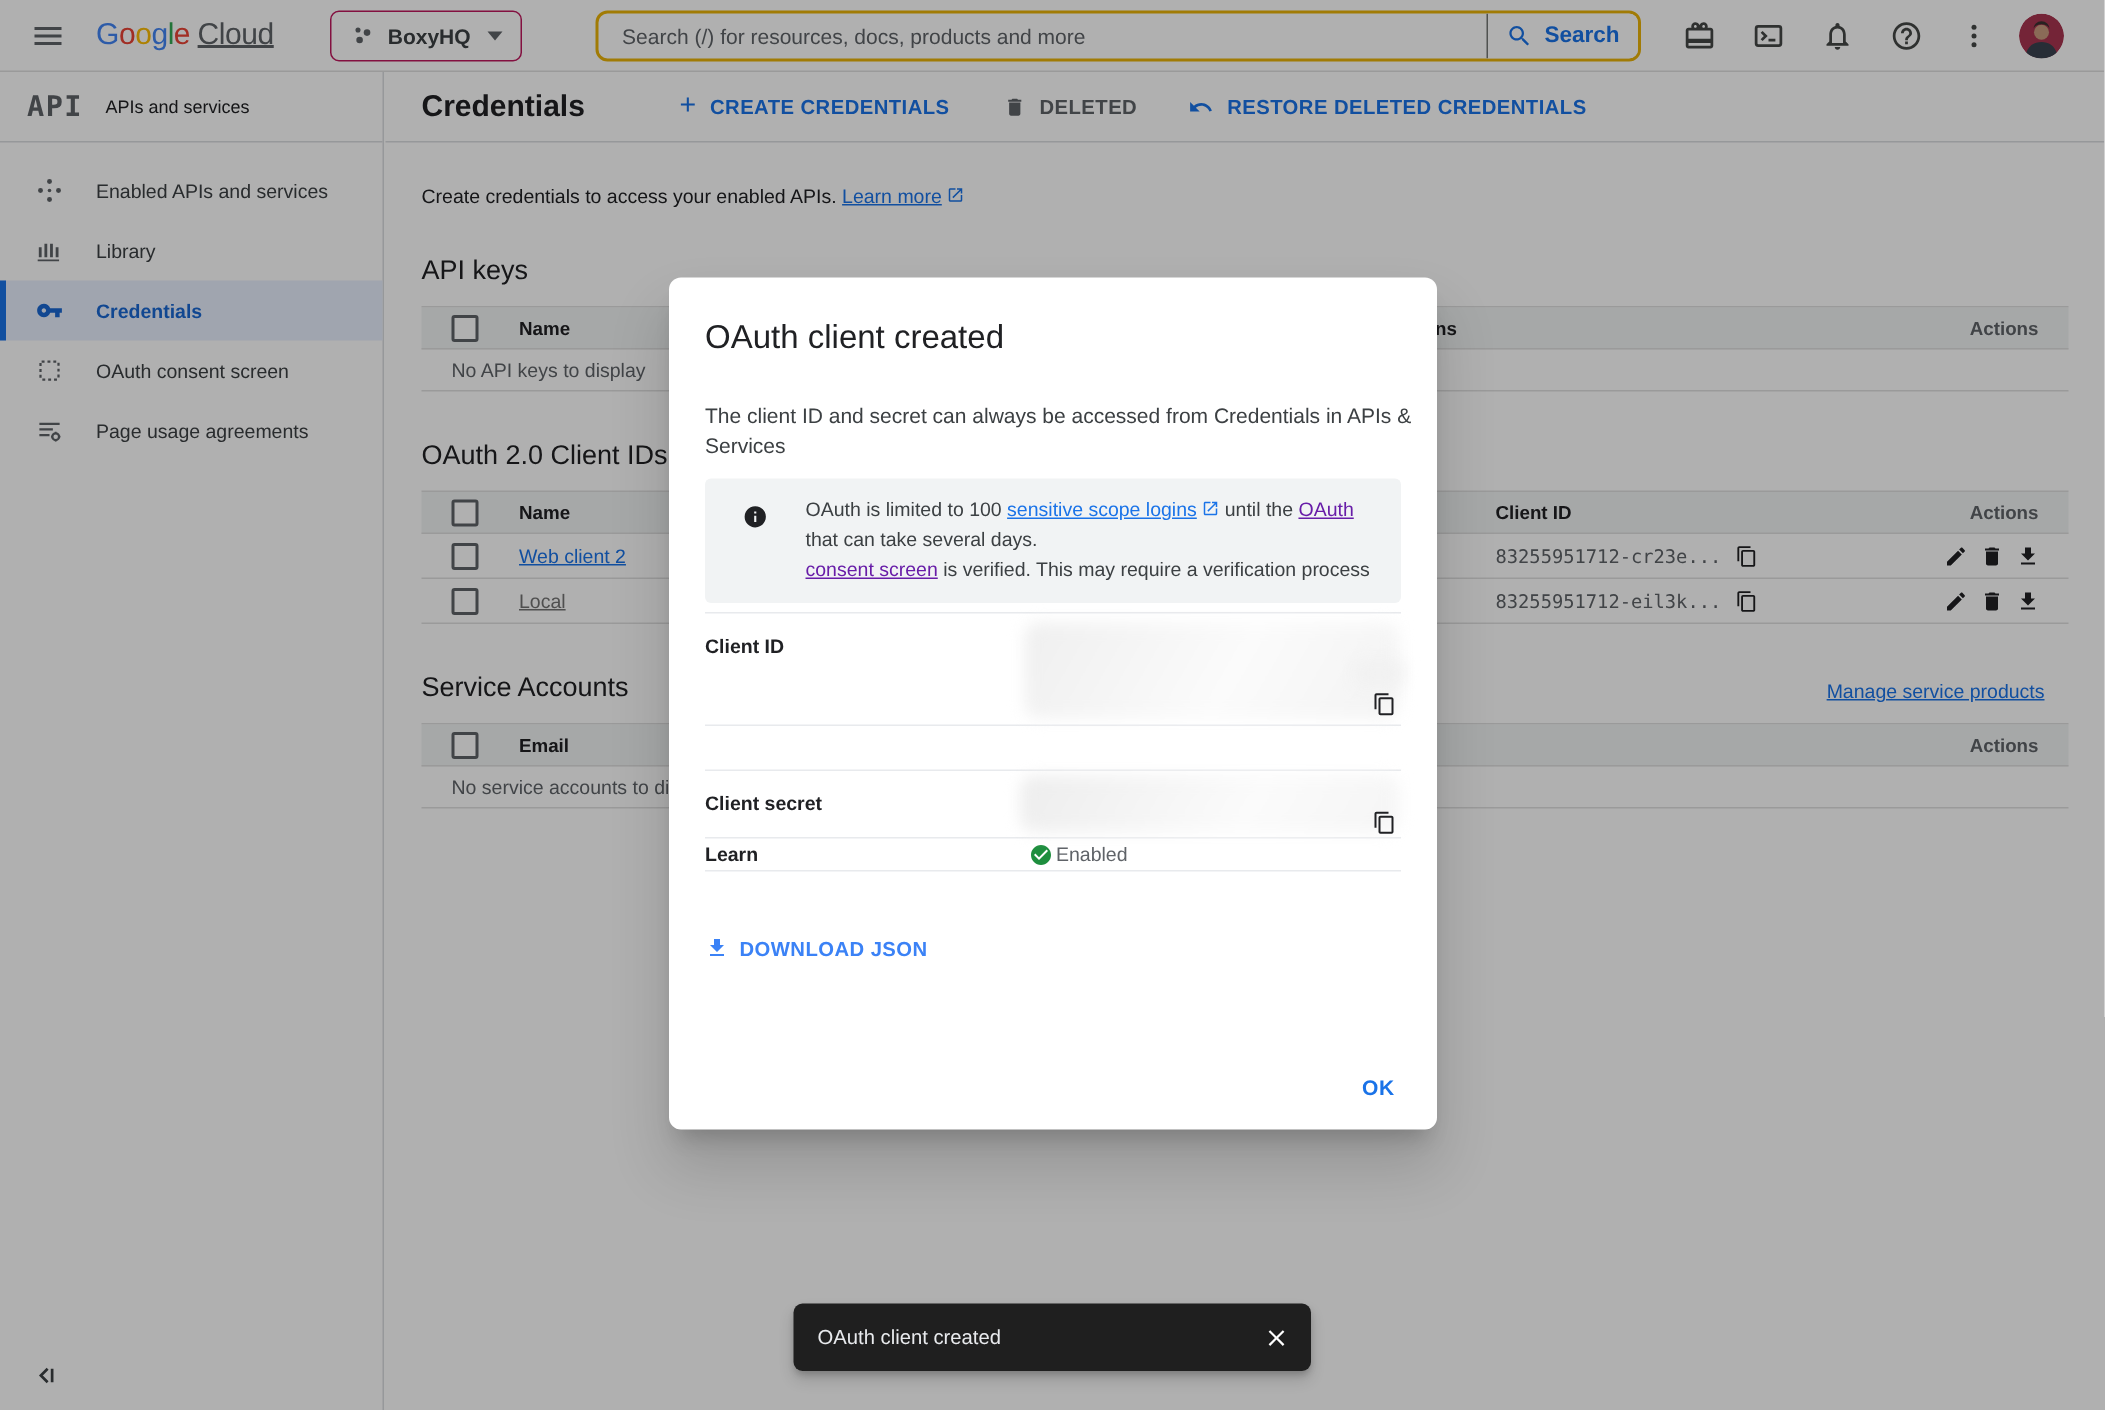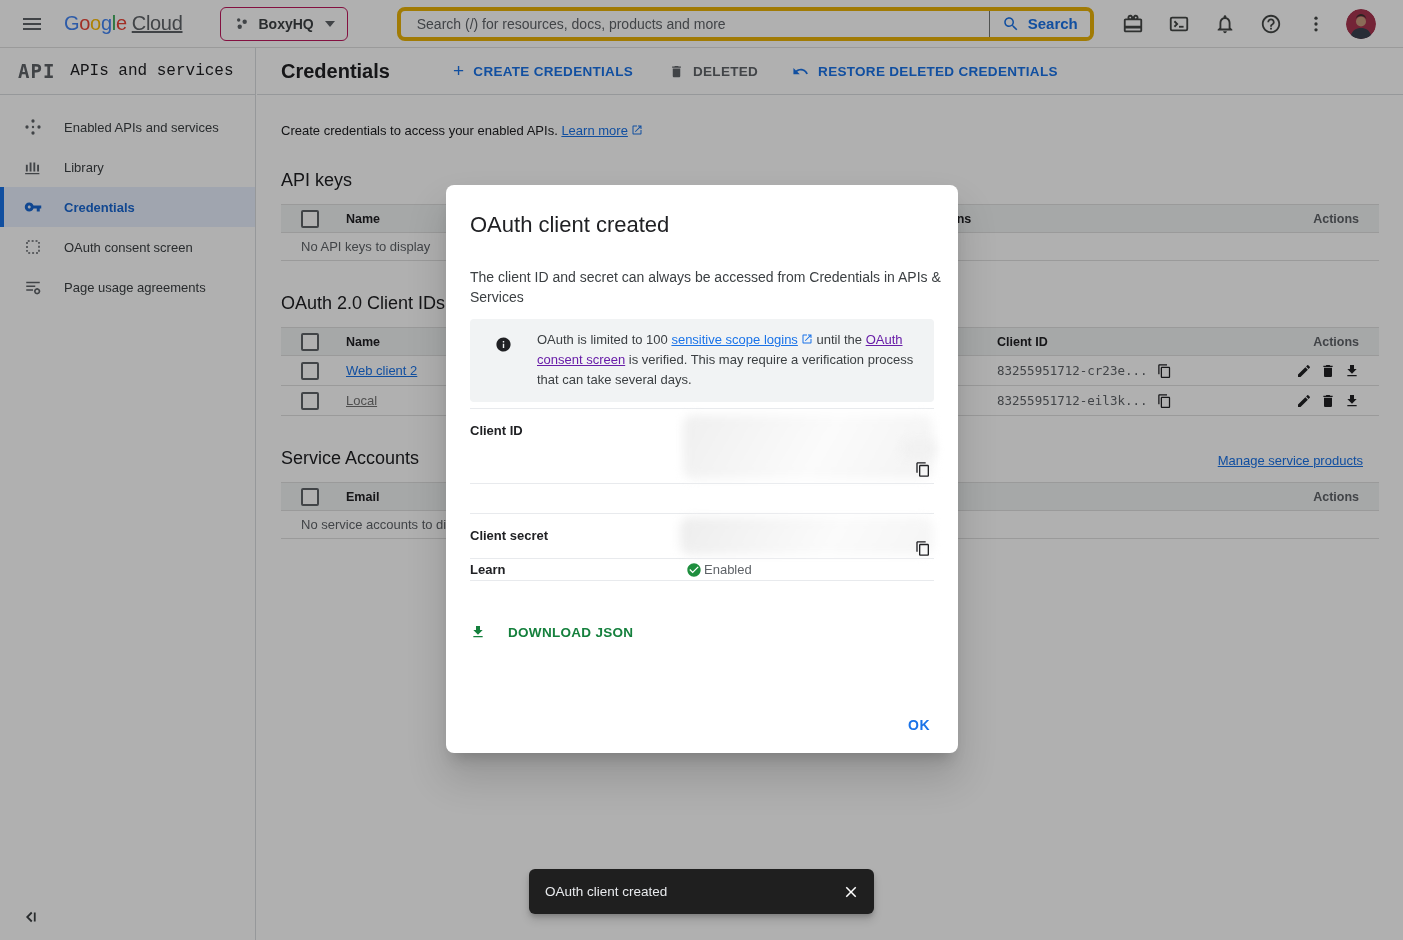--- a/index.html
+++ b/index.html
@@ -11,40 +11,40 @@
   .topbar { position:absolute; top:0; left:0; width:1403px; height:48px; background:#fff;
             border-bottom:1px solid #e0e0e0; display:flex; align-items:center; z-index:1; }
   .hamburger { margin-left:20px; width:24px; height:24px; color:#5f6368; background:none; border:none; cursor:pointer; }
   .logo { margin-left:20px; font-size:20px; letter-spacing:-0.3px; display:flex; align-items:baseline; white-space:pre; }
   .logo .cloud { color:#5f6368; margin-left:5px;text-decoration:underline; }
   .project-btn { margin-left:37px; height:34px; border:1px solid #be185d; border-radius:6px; background:#fff;
                  display:flex; align-items:center; padding:0 12px; cursor:pointer; }
   .project-btn .pname { font-size:14px; font-weight:bold; color:#3c4043; margin-left:9px; }
   .caret { width:0; height:0; border-left:5px solid transparent; border-right:5px solid transparent;
            border-top:6px solid #5f6368; margin-left:11px; }
-  .searchbar { margin-left:49px; width:697px; height:34px; border:4px solid #eab308; border-radius:8px;
+  .searchbar { margin-left:49px; width:697px; height:34px; border:2px solid #eab308; border-radius:8px;
                display:flex; align-items:stretch; overflow:hidden; background:#fff; }
   .searchbar input { flex:1; border:none; outline:none; padding:0 16px; font-size:14px; color:#202124;
                      font-family:"Liberation Sans", sans-serif; background:transparent; }
   .searchbar input::placeholder { color:#5f6368; }
   .search-btn { width:101px; border:none; border-left:1px solid #747775; background:#fff; display:flex;
                 align-items:center; justify-content:center; gap:8px; color:#1a73e8; font-size:15px;
                 font-weight:bold; cursor:pointer; font-family:"Liberation Sans", sans-serif; }
   .top-icons { margin-left:auto; display:flex; align-items:center; gap:24px; color:#444746; margin-right:6px; }
   .icon-btn { background:none; border:none; color:#444746; cursor:pointer; width:22px; height:22px; }
   .avatar { width:30px; height:30px; border-radius:50%; overflow:hidden; margin:0 21px 0 4px; cursor:pointer;
             border:none; background:none; padding:0; }
 
   
   .sidebar { position:absolute; top:48px; left:0; width:256px; height:892px; background:#fff;
              border-right:1px solid #dadce0; z-index:1; }
   .side-header { height:47px; border-bottom:1px solid #dadce0; display:flex; align-items:center; }
   .api-mark { margin-left:18px; font-family:"DejaVu Sans Mono", monospace; font-weight:bold; font-size:19px;
               color:#5f6368; letter-spacing:1px; }
-  .side-title { margin-left:15px; font-size:16px; color:#202124;font-family:Liberation Mono, monospace; }
+  .side-title { margin-left:15px; font-size:12px; color:#202124; }
   .nav { margin-top:12px; }
   .nav-item { height:40px; display:flex; align-items:center; cursor:pointer; color:#3c4043; }
   .nav-item .nicon { margin-left:24px; width:18px; height:18px; color:#5f6368; flex:none; }
   .nav-item .nlabel { margin-left:22px; font-size:13px; }
   .nav-item.selected { background:#e8f0fe; border-left:4px solid #1a73e8; color:#1967d2; }
   .nav-item.selected .nicon { margin-left:20px; color:#1967d2; }
   .nav-item.selected .nlabel { color:#1967d2; font-weight:bold; }
   .collapse-btn { position:absolute; bottom:14px; left:22px; width:18px; height:18px; color:#3c4043;
                   background:none; border:none; cursor:pointer; }
 
@@ -114,22 +114,22 @@
   .status-ic { width:16px; height:16px; color:#1e8e3e; margin-right:2px; }
   .blur1 { position:absolute; left:237px; top:230px; width:250px; height:64px; border-radius:10px;
            background:linear-gradient(120deg,#efefef, #fbfbfb 55%, #f3f3f3); filter:blur(5px); z-index:1; }
   .blur1b { position:absolute; left:456px; top:255px; width:34px; height:18px; border-radius:6px;
             background:#f1f1f1; filter:blur(5px); z-index:1; }
   .blur2 { position:absolute; left:234px; top:332px; width:253px; height:38px; border-radius:10px;
            background:linear-gradient(120deg,#ededed, #fbfbfb 60%, #f5f5f5); filter:blur(5px); z-index:1; }
   .copy-abs { position:absolute; width:16px; height:17px; z-index:2; }
   .copy-id { left:469px; top:276px; }
   .copy-secret { left:469px; top:355px; }
-  .dl-btn { position:absolute; left:13px; top:430px; height:34px; display:flex; align-items:center; gap:22px;
-            background:none; border:none; padding:0 11px; color:#15803d; font-size:13.5px; font-weight:bold;
+  .dl-btn { position:absolute; left:13px; top:430px; height:34px; display:flex; align-items:center; gap:7px;
+            background:none; border:none; padding:0 11px; color:#3b82f6; font-size:13.5px; font-weight:bold;
             letter-spacing:.3px; cursor:pointer; font-family:"Liberation Sans", sans-serif; }
   .ok-btn { position:absolute; right:28px; bottom:20px; background:none; border:none; color:#1a73e8;
             font-size:14px; font-weight:bold; letter-spacing:.5px; cursor:pointer;
             font-family:"Liberation Sans", sans-serif; }
   .toast { position:absolute; left:529px; top:869px; width:345px; height:45px; background:#1f1f1f;
            border-radius:6px; z-index:60; display:flex; align-items:center;
            box-shadow:0 3px 5px -1px rgba(0,0,0,.2), 0 6px 10px rgba(0,0,0,.14); }
   .toast-msg { margin-left:16px; font-size:13.5px; color:#e8eaed; }
   .toast-close { margin-left:auto; margin-right:14px; width:18px; height:18px; color:#fff; background:none;
                  border:none; cursor:pointer; padding:0; }
@@ -407,24 +407,24 @@
       <svg viewBox="0 0 24 24" width="17" height="17" fill="currentColor">
           <path d="M12 2C6.48 2 2 6.48 2 12s4.48 10 10 10 10-4.48 10-10S17.52 2 12 2zm1 15h-2v-6h2v6zm0-8h-2V7h2v2z"></path>
         </svg>
     </span>
     <div class="infotext">
       <span style="display:block">
         <span>OAuth is limited to 100 </span><a class="lnk-b">sensitive scope logins</a><span class="extlink"><svg width="12" height="12" viewBox="0 0 24 24" fill="currentColor">
               <path d="M19 19H5V5h7V3H5c-1.11 0-2 .9-2 2v14c0 1.1.89 2 2 2h14c1.1 0 2-.9 2-2v-7h-2v7zM14 3v2h3.59l-9.83 9.83 1.41 1.41L19 6.41V10h2V3h-7z"></path>
             </svg></span><span> until the </span><a class="lnk-p">OAuth</a>
       </span>
+      <span style="display:block">that can take several days.</span>
       <span style="display:block">
         <a class="lnk-p">consent screen</a><span> is verified. This may require a verification process</span>
       </span>
-      <span style="display:block">that can take several days.</span>
     </div>
   </div>
 
   <div class="frows">
     <div class="frow frow-id">
       <span class="flabel">Client ID</span>
     </div>
     <div class="frow fgap"></div>
     <div class="frow frow-secret">
       <span class="flabel">Client secret</span>

